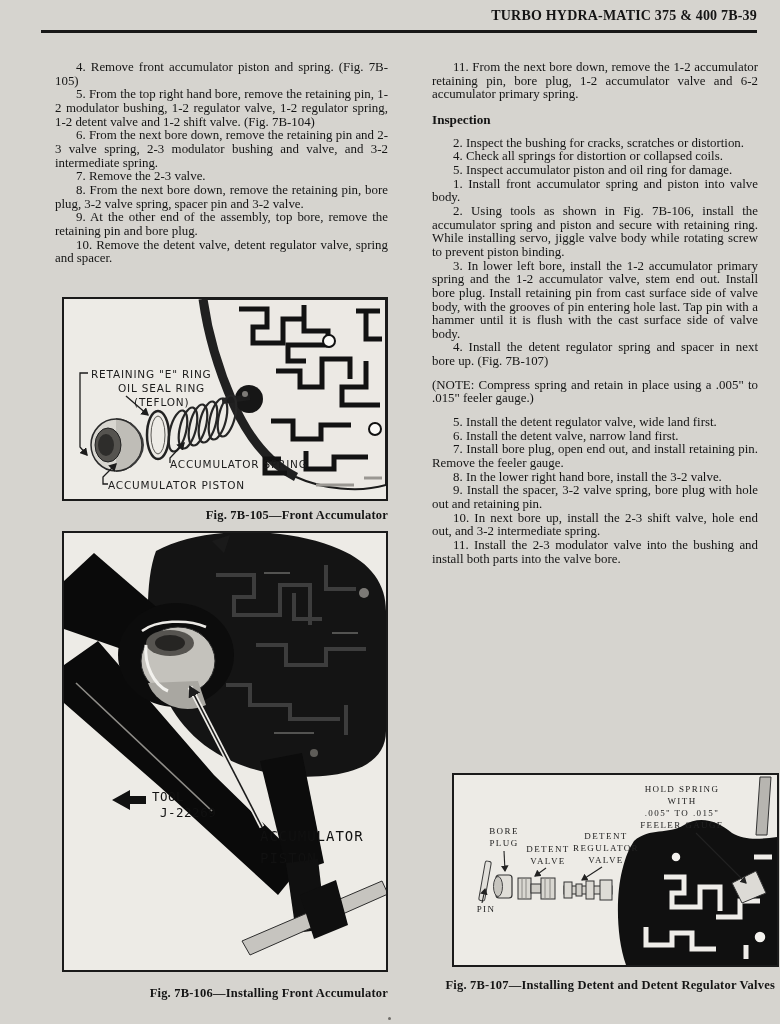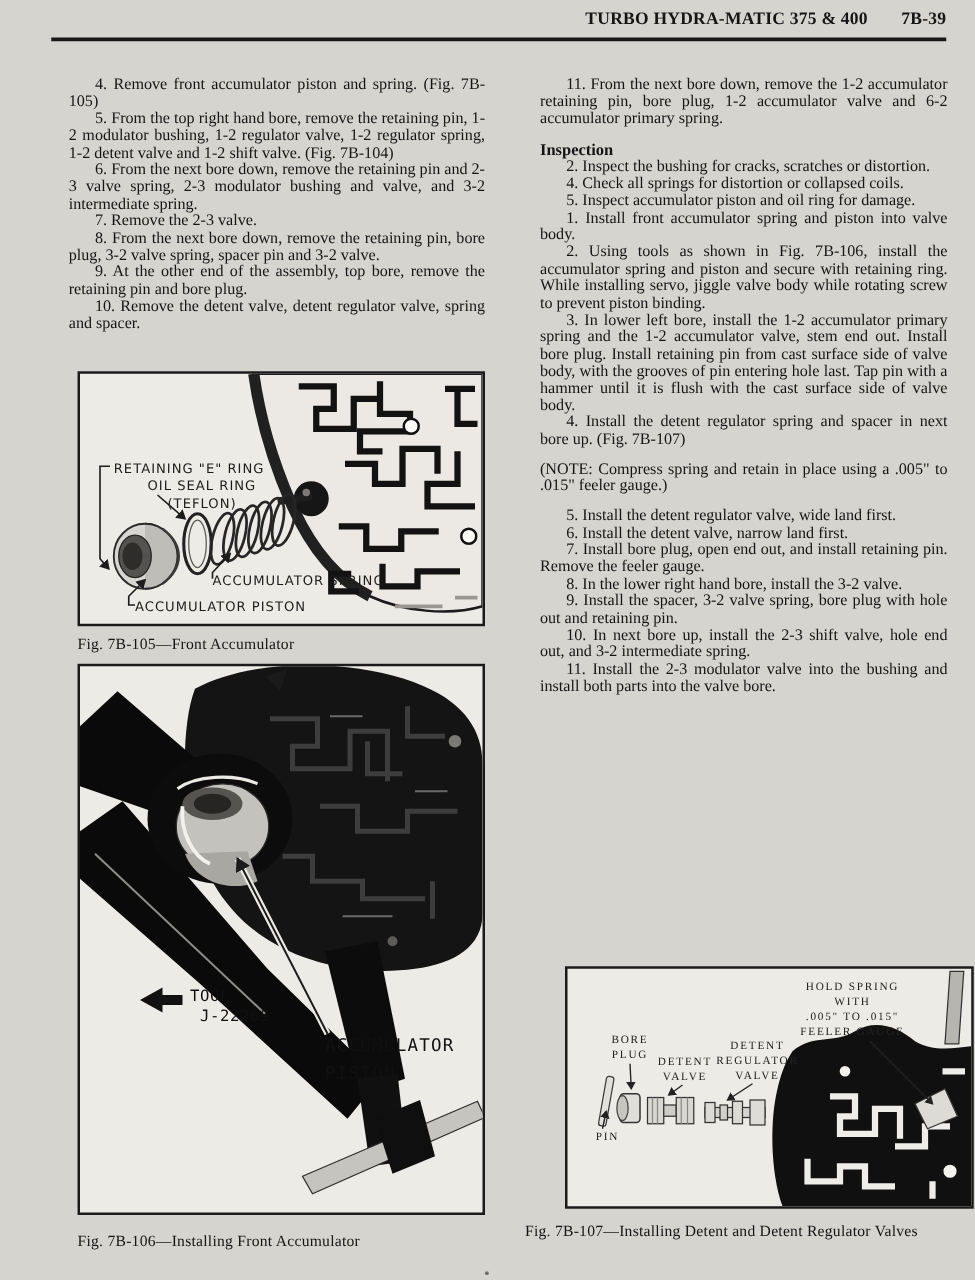--- a/index.html
+++ b/index.html
@@ -5,34 +5,34 @@
   html,body { margin:0; padding:0; }
   .page {
     position:relative; width:780px; height:1024px;
     background:#d6d4cf; overflow:hidden;
     font-family:"Liberation Serif", serif; color:#151515;
   }
   .hdr-title {
     position:absolute; top:8px; right:23px;
     font-weight:bold; font-size:14px; letter-spacing:.2px; white-space:nowrap;
   }
-  .hdr-title .pg { margin-left:23px; }
+  .hdr-title .pg { margin-left:0; }
   .hdr-rule { position:absolute; top:30px; left:41px; width:716px; height:3px; background:#181818; }
 
   .body-text { position:absolute; width:333px; font-size:12.9px; line-height:13.65px; text-align:justify; }
   #right-col { width:326px; }
   .body-text p { margin:0; text-indent:21px; }
   .body-text p.note { text-indent:0; }
   .note-inspect { margin:10px 0 10px 0 !important; }
   .note-assembly { margin:10px 0 10px 0 !important; }
-  .body-text h3 { font-size:13.2px; margin:11px 0 0 0; }
+  .body-text h3 { font-size:13.2px; margin:11px 0 10px 0; }
   .body-text h3.assembly { margin:16px 0 1px 0; }
 
   .fig { position:absolute; background:#edebe6; border:2px solid #1a1a1a; }
-  .caption { position:absolute; font-weight:normal; font-size:12.5px; text-align:left; letter-spacing:.2px; white-space:nowrap; }
+  .caption { position:absolute; font-weight:bold; font-size:12.5px; text-align:right; letter-spacing:.2px; white-space:nowrap; }
 
   .fig svg { display:block; }
   .lbl105 { font-family:"DejaVu Sans", sans-serif; font-size:10.5px; letter-spacing:.8px; fill:#1c1c1c; }
   .lbl106 { font-family:"DejaVu Sans Mono", monospace; font-size:14px; letter-spacing:1px; fill:#111; }
   .lbl106s { font-family:"DejaVu Sans Mono", monospace; font-size:12.5px; letter-spacing:.5px; fill:#111; }
   .lbl107 { font-family:"Liberation Serif", serif; font-size:9px; letter-spacing:1.4px; fill:#222; }
 
   .page-dot { position:absolute; left:388px; top:1017px; width:3px; height:3px; background:#6e6c68; border-radius:50%; }
 </style>
 </head>

